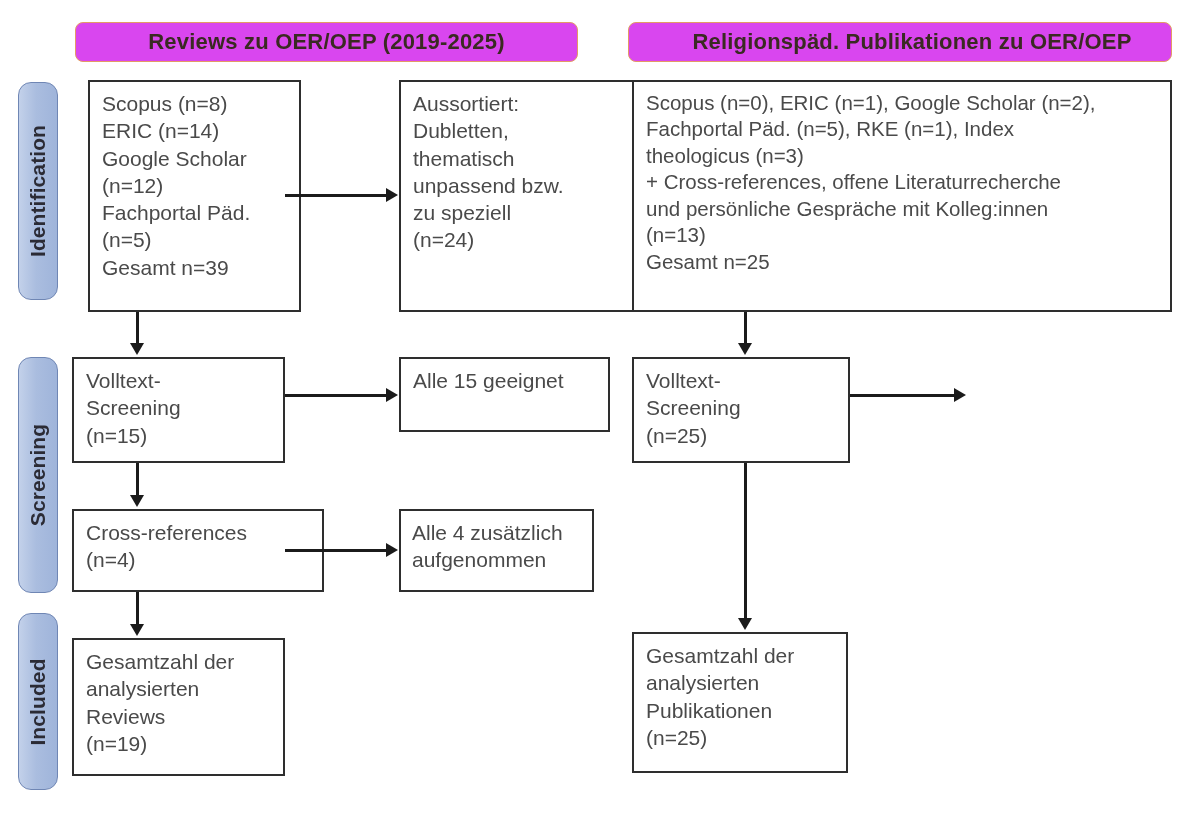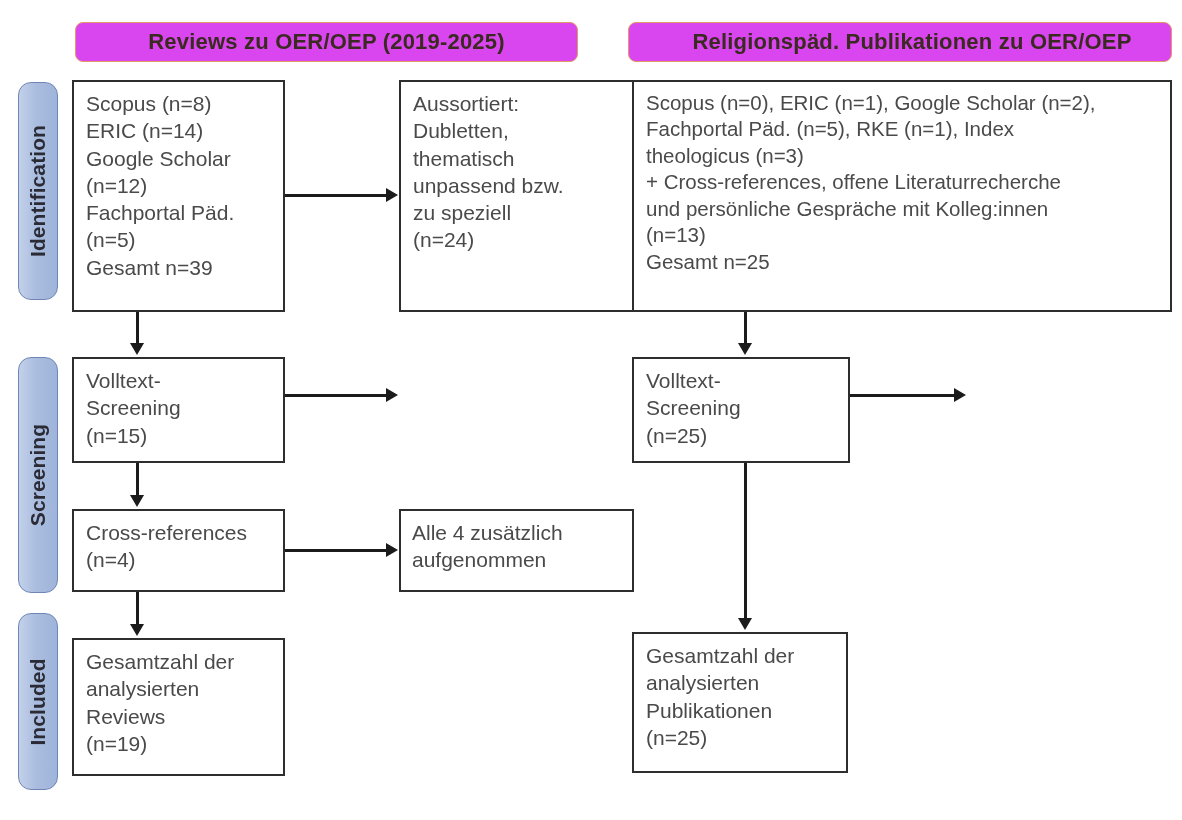--- a/index.html
+++ b/index.html
@@ -106,21 +106,21 @@
   <div class="stage-pill" style="left:18px; top:357px; height:236px;">
     <span class="stage-text">Screening</span>
   </div>
   <div class="stage-pill" style="left:18px; top:613px; height:177px;">
     <span class="stage-text">Included</span>
   </div>
 
   <div class="col-header" style="left:75px; top:22px; width:503px;">Reviews zu OER/OEP (2019-2025)</div>
   <div class="col-header" style="left:628px; top:22px; width:544px;padding-left:24px;">Religionspäd. Publikationen zu OER/OEP</div>
 
-  <div class="flow-box" style="left:72px; top:80px; width:213px; height:232px;">Scopus (n=8)
+  <div class="flow-box" style="left:88px; top:80px; width:213px; height:232px;">Scopus (n=8)
 ERIC (n=14)
 Google Scholar
 (n=12)
 Fachportal Päd.
 (n=5)
 Gesamt n=39</div>
 
   <div class="flow-box" style="left:399px; top:80px; width:246px; height:232px;">Aussortiert:
 Dubletten,
 thematisch
@@ -131,31 +131,32 @@
   <div class="conn-h" style="left:285px; top:194px; width:101px;"></div>
   <div class="arrow-right" style="left:386px; top:188px;"></div>
 
   <div class="conn-v" style="left:136px; top:312px; height:33px;"></div>
   <div class="arrow-down" style="left:130px; top:343px;"></div>
 
   <div class="flow-box" style="left:72px; top:357px; width:213px; height:106px;">Volltext-
 Screening
 (n=15)</div>
 
+  <div class="flow-box" style="left:399px; top:357px; width:211px; height:75px;">Alle 15 geeignet</div>
 
   <div class="conn-h" style="left:285px; top:394px; width:101px;"></div>
   <div class="arrow-right" style="left:386px; top:388px;"></div>
 
   <div class="conn-v" style="left:136px; top:463px; height:34px;"></div>
   <div class="arrow-down" style="left:130px; top:495px;"></div>
 
-  <div class="flow-box" style="left:72px; top:509px; width:213px; height:83px;">Cross-references
+  <div class="flow-box" style="left:72px; top:509px; width:252px; height:83px;">Cross-references
 (n=4)</div>
 
-  <div class="flow-box" style="left:399px; top:509px; width:235px; height:83px;padding-left:11px;">Alle 4 zusätzlich
+  <div class="flow-box" style="left:399px; top:509px; width:195px; height:83px;padding-left:11px;">Alle 4 zusätzlich
 aufgenommen</div>
 
   <div class="conn-h" style="left:285px; top:549px; width:101px;"></div>
   <div class="arrow-right" style="left:386px; top:543px;"></div>
 
   <div class="conn-v" style="left:136px; top:592px; height:34px;"></div>
   <div class="arrow-down" style="left:130px; top:624px;"></div>
 
   <div class="flow-box" style="left:72px; top:638px; width:213px; height:138px;">Gesamtzahl der
 analysierten

